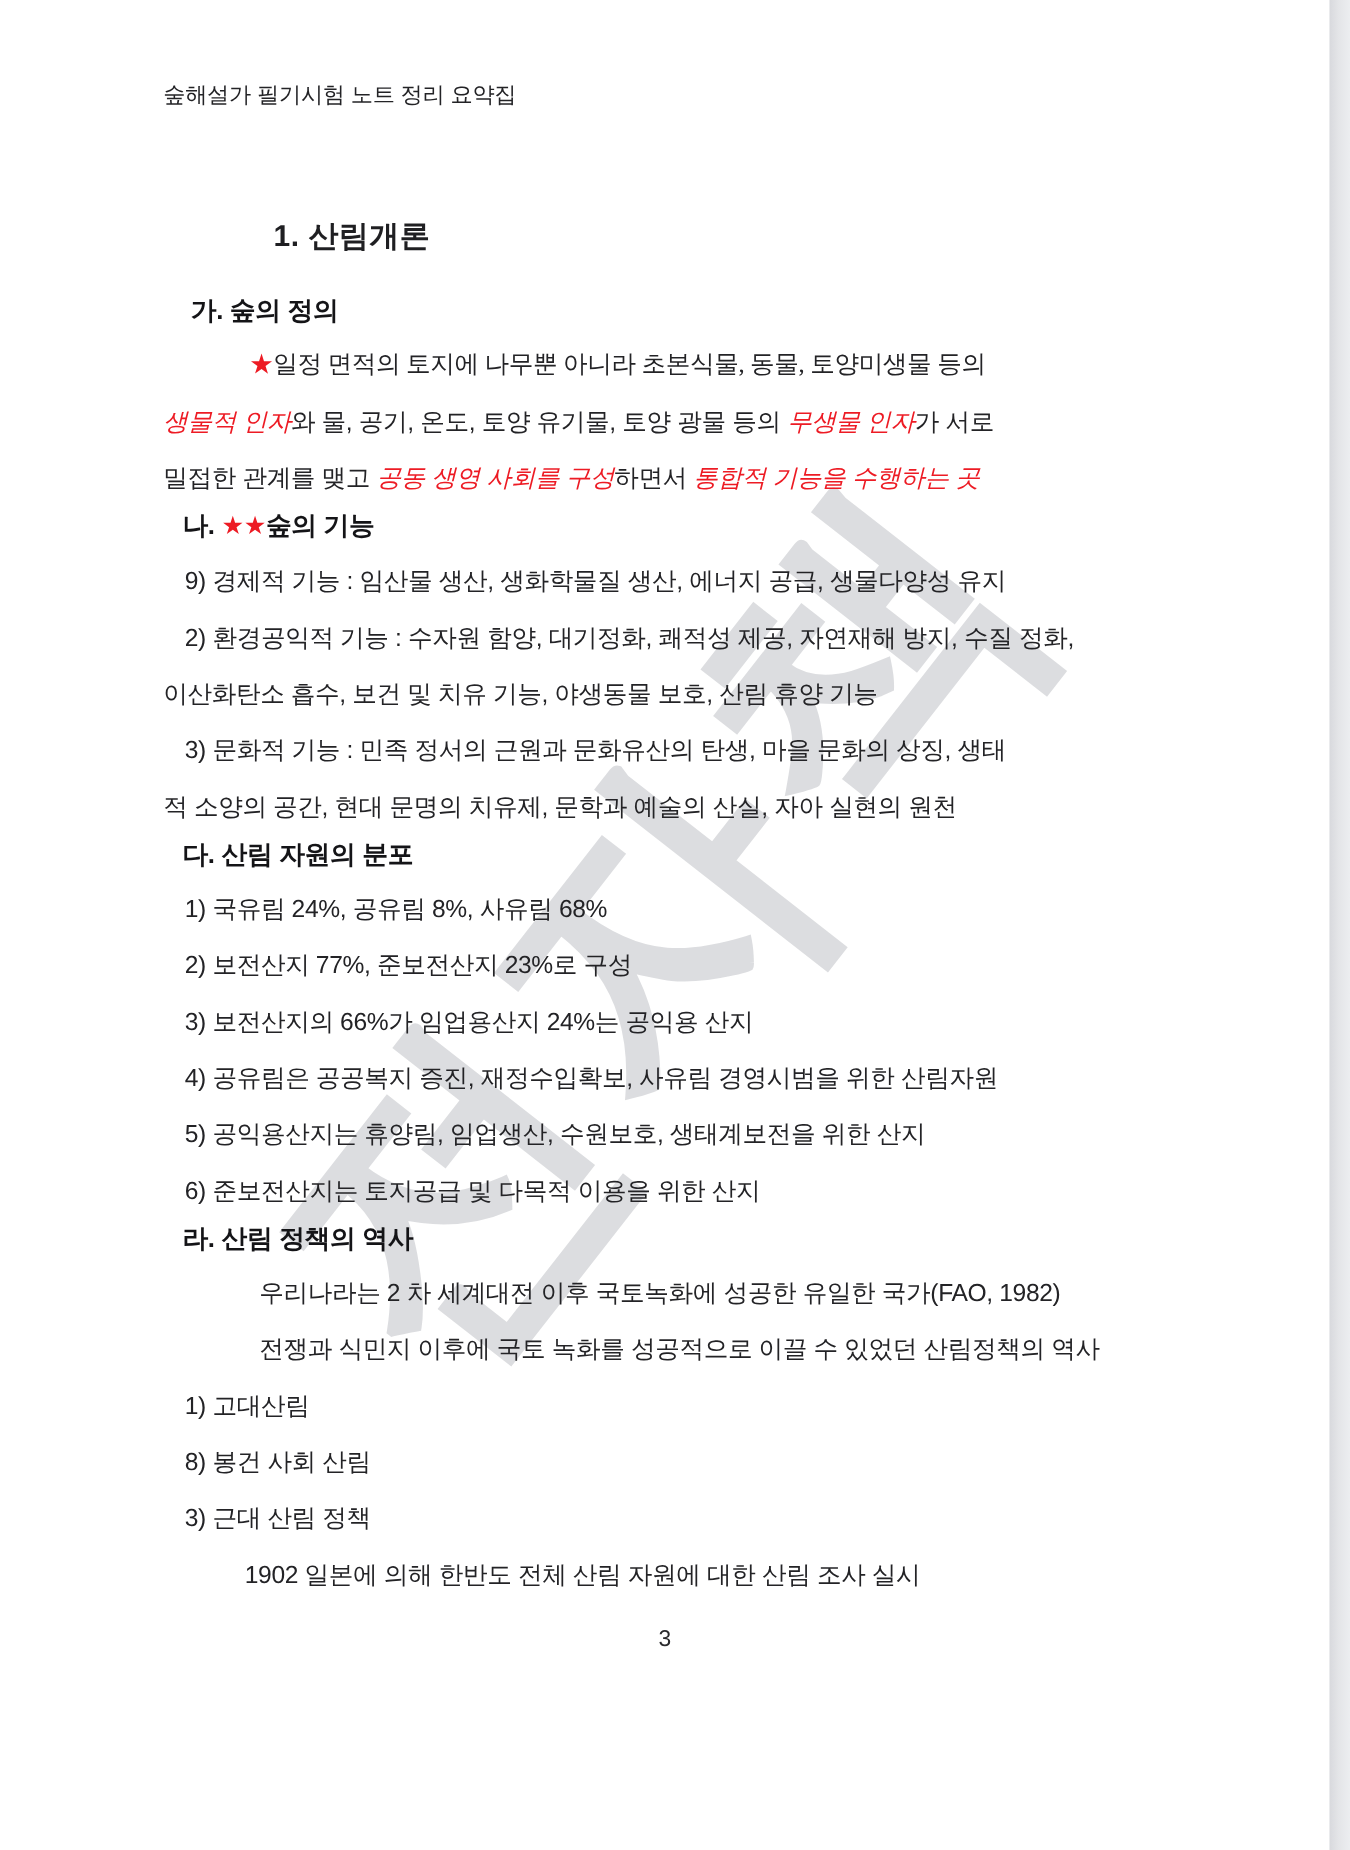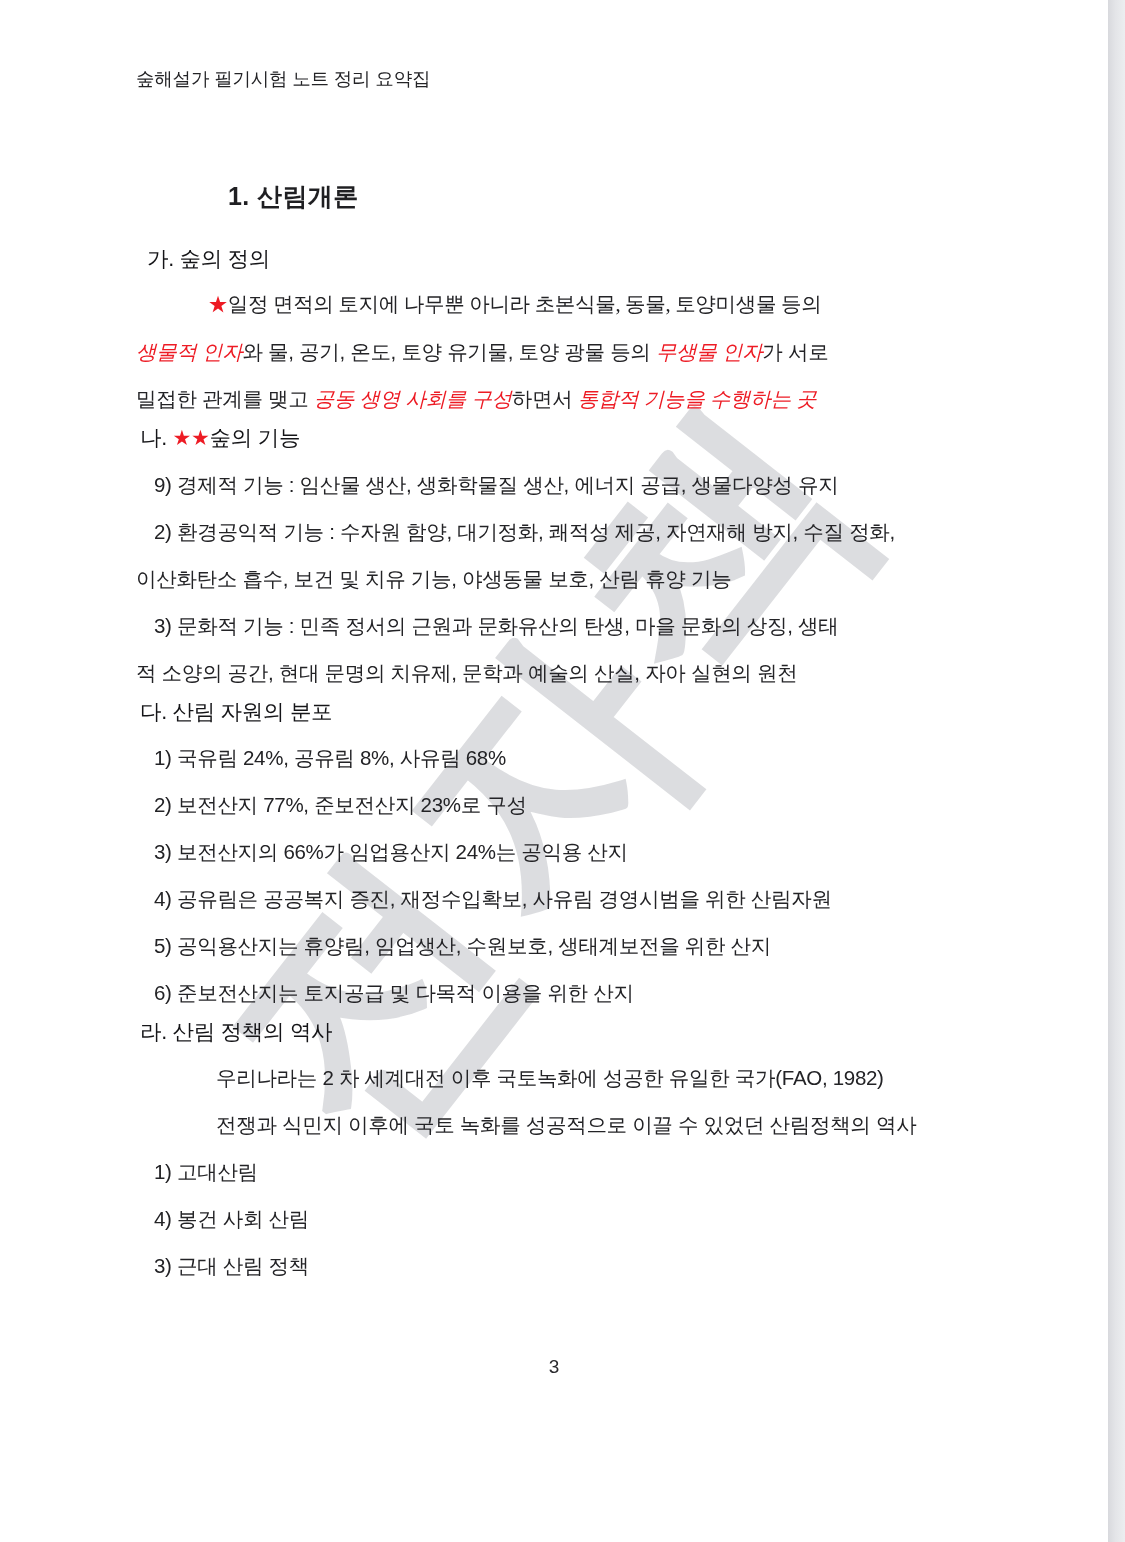--- a/index.html
+++ b/index.html
@@ -93,24 +93,24 @@
   .body-block {
     position: absolute;
     left: 136px;
     top: 243px;
     width: 880px;
   }
 
   
   .sec-head {
     font-size: 21.5px;
-    font-weight: 400;
+    font-weight: 700;
     color: #141417;
     letter-spacing: -0.3px;
-    margin: 0 0 6px 4px;
+    margin: 0 0 6px 16px;
     line-height: 1.5;
   }
   .sec-head.indent1 { padding-left: 7px; }
 
   
   .line {
     font-size: 20.5px;
     color: #232326;
     letter-spacing: -0.3px;
     line-height: 47px;
@@ -178,22 +178,23 @@
       <div class="line ind-num">4) 공유림은 공공복지 증진, 재정수입확보, 사유림 경영시범을 위한 산림자원</div>
       <div class="line ind-num">5) 공익용산지는 휴양림, 임업생산, 수원보호, 생태계보전을 위한 산지</div>
       <div class="line ind-num">6) 준보전산지는 토지공급 및 다목적 이용을 위한 산지</div>
 
       <div class="sec-head">라. 산림 정책의 역사</div>
 
       <div class="line ind-sub">우리나라는  2 차 세계대전 이후 국토녹화에 성공한 유일한 국가(FAO, 1982)</div>
       <div class="line ind-sub">전쟁과 식민지 이후에 국토 녹화를 성공적으로 이끌 수 있었던 산림정책의 역사</div>
 
       <div class="line ind-num">1) 고대산림</div>
-      <div class="line ind-num">4) 봉건 사회 산림</div>
+      <div class="line ind-num">8) 봉건 사회 산림</div>
       <div class="line ind-num">3) 근대 산림 정책</div>
+      <div class="line ind-sub3">1902 일본에 의해 한반도 전체 산림 자원에 대한 산림 조사 실시</div>
 
     </div>
 
     <div class="page-number">3</div>
 
   </div>
 </div>
 
 <div class="page-edge"></div>
 

